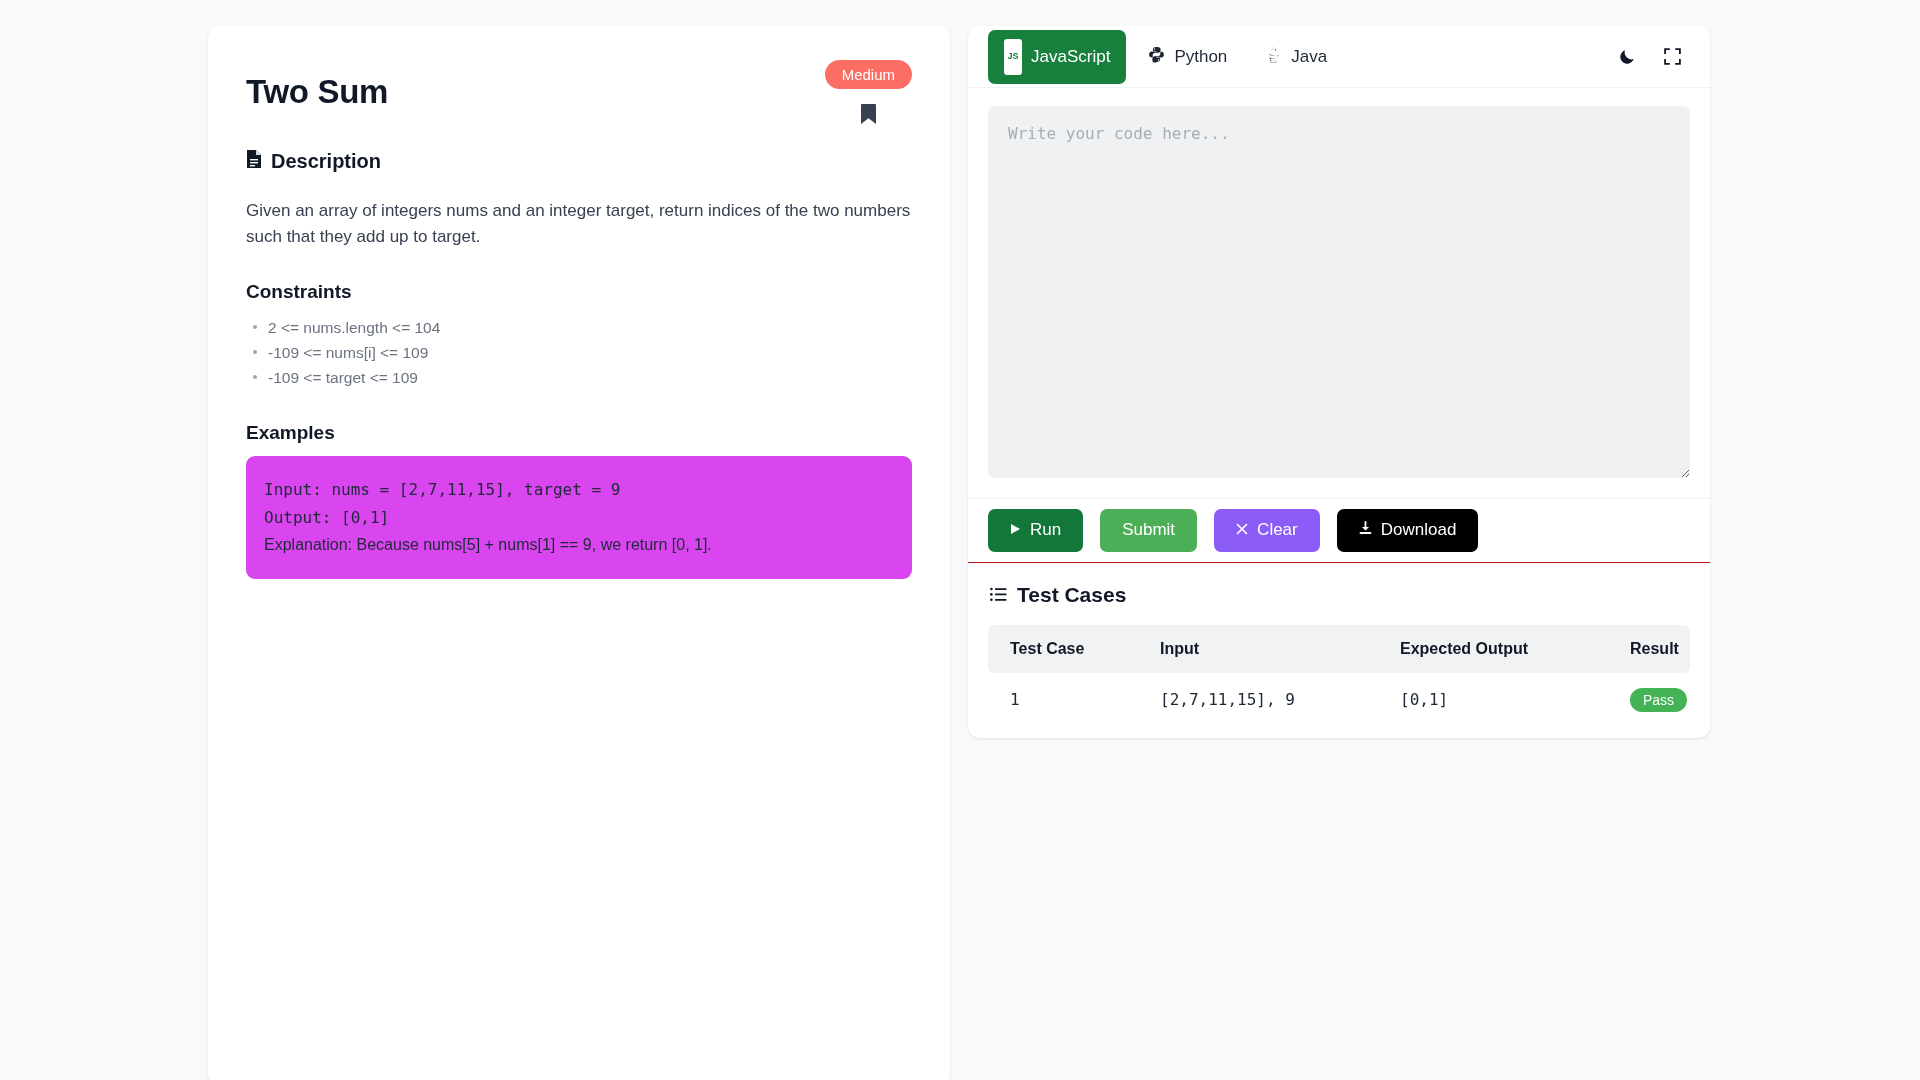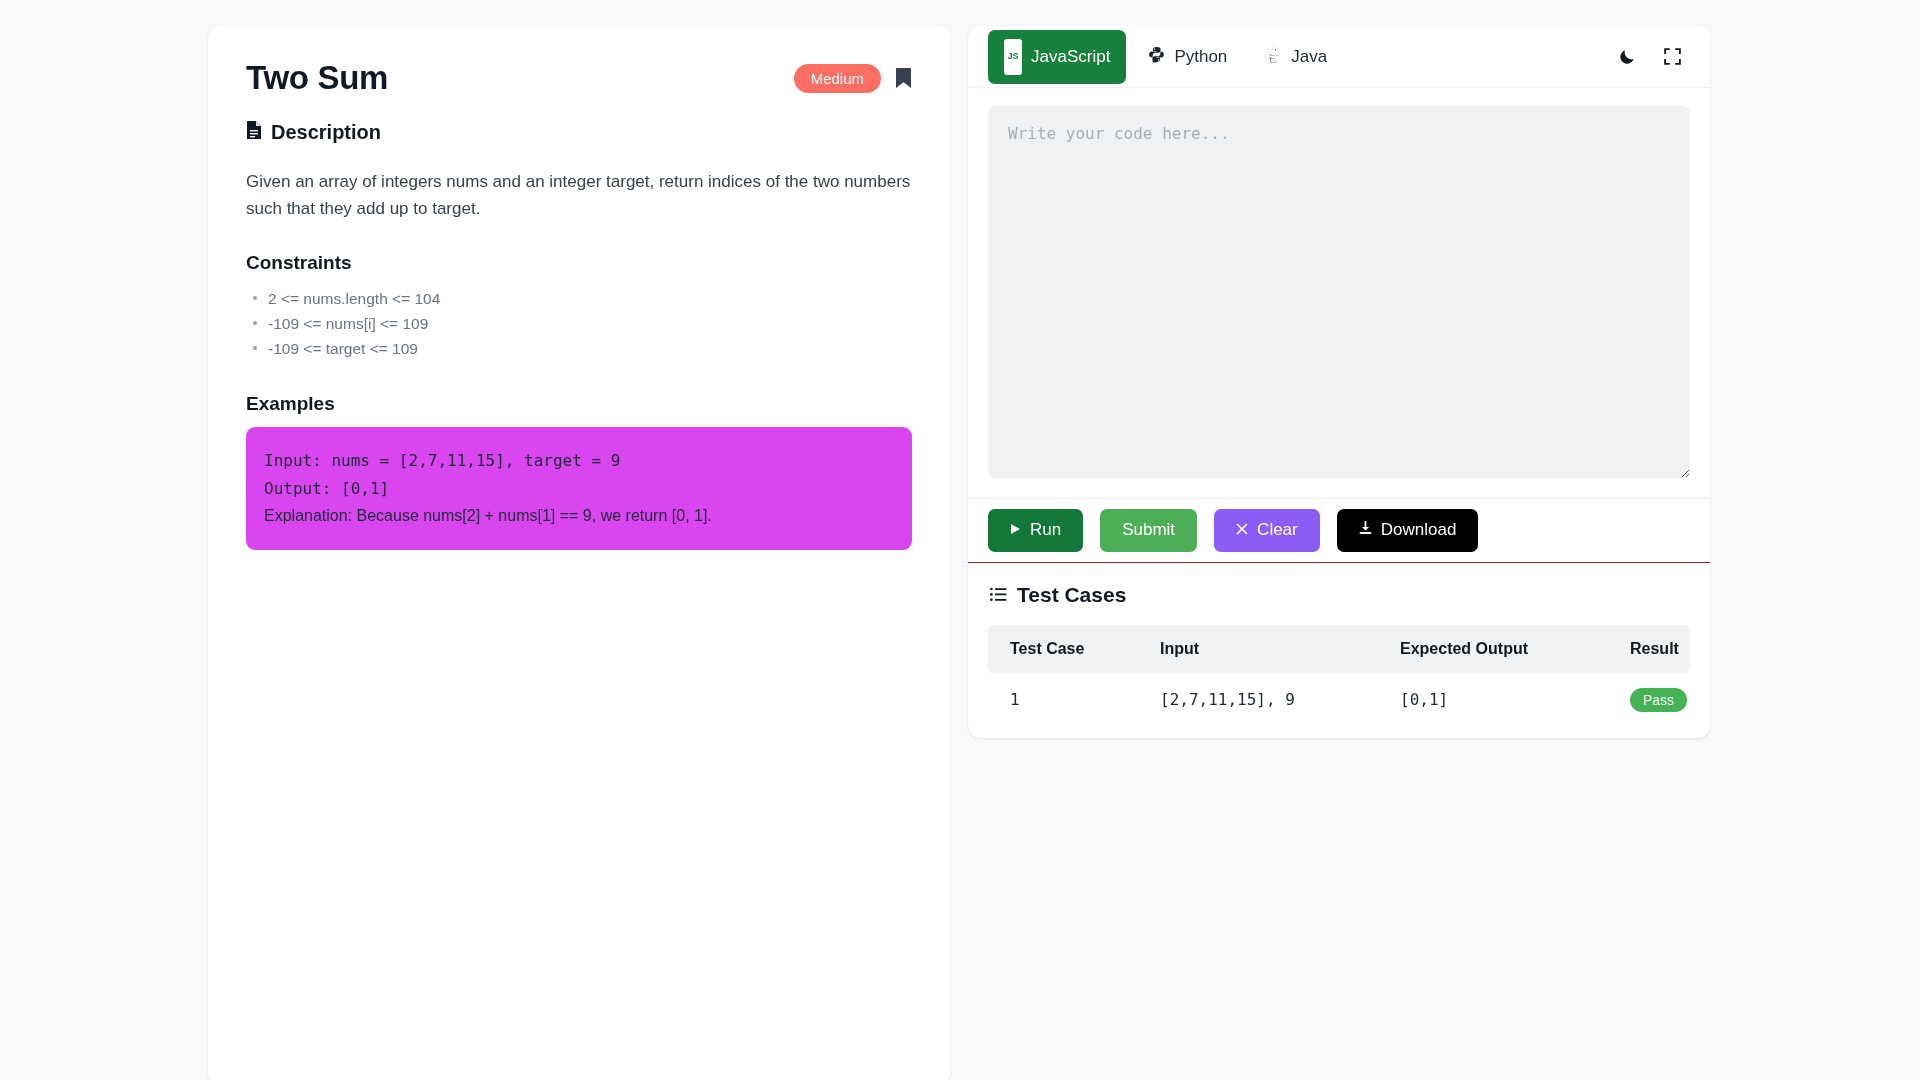--- a/index.html
+++ b/index.html
@@ -44,20 +44,21 @@
     font-weight: bold;
     letter-spacing: -0.3px;
     color: #111827;
     line-height: 1.1;
   }
 
   .head-right {
     display: flex;
     align-items: center;
     gap: 14px;
+    flex-direction: column;
   }
 
   .difficulty-badge {
     background: #fc6e64;
     color: #ffffff;
     font-size: 15px;
     padding: 7px 17px;
     border-radius: 999px;
     line-height: 1;
     font-weight: normal;
@@ -325,21 +326,21 @@
     <ul class="constraints">
       <li>2 &lt;= nums.length &lt;= 104</li>
       <li>-109 &lt;= nums[i] &lt;= 109</li>
       <li>-109 &lt;= target &lt;= 109</li>
     </ul>
 
     <h3 class="sub-head">Examples</h3>
     <div class="example-box">
       <div class="ex-mono">Input: nums = [2,7,11,15], target = 9</div>
       <div class="ex-mono">Output: [0,1]</div>
-      <div class="ex-plain">Explanation: Because nums[2] + nums[1] == 9, we return [0, 1].</div>
+      <div class="ex-plain">Explanation: Because nums[5] + nums[1] == 9, we return [0, 1].</div>
     </div>
 
   </section>
 
   <section class="editor-col">
 
     <div class="card editor-card">
       <div class="toolbar">
 
         <div class="lang-tabs">

